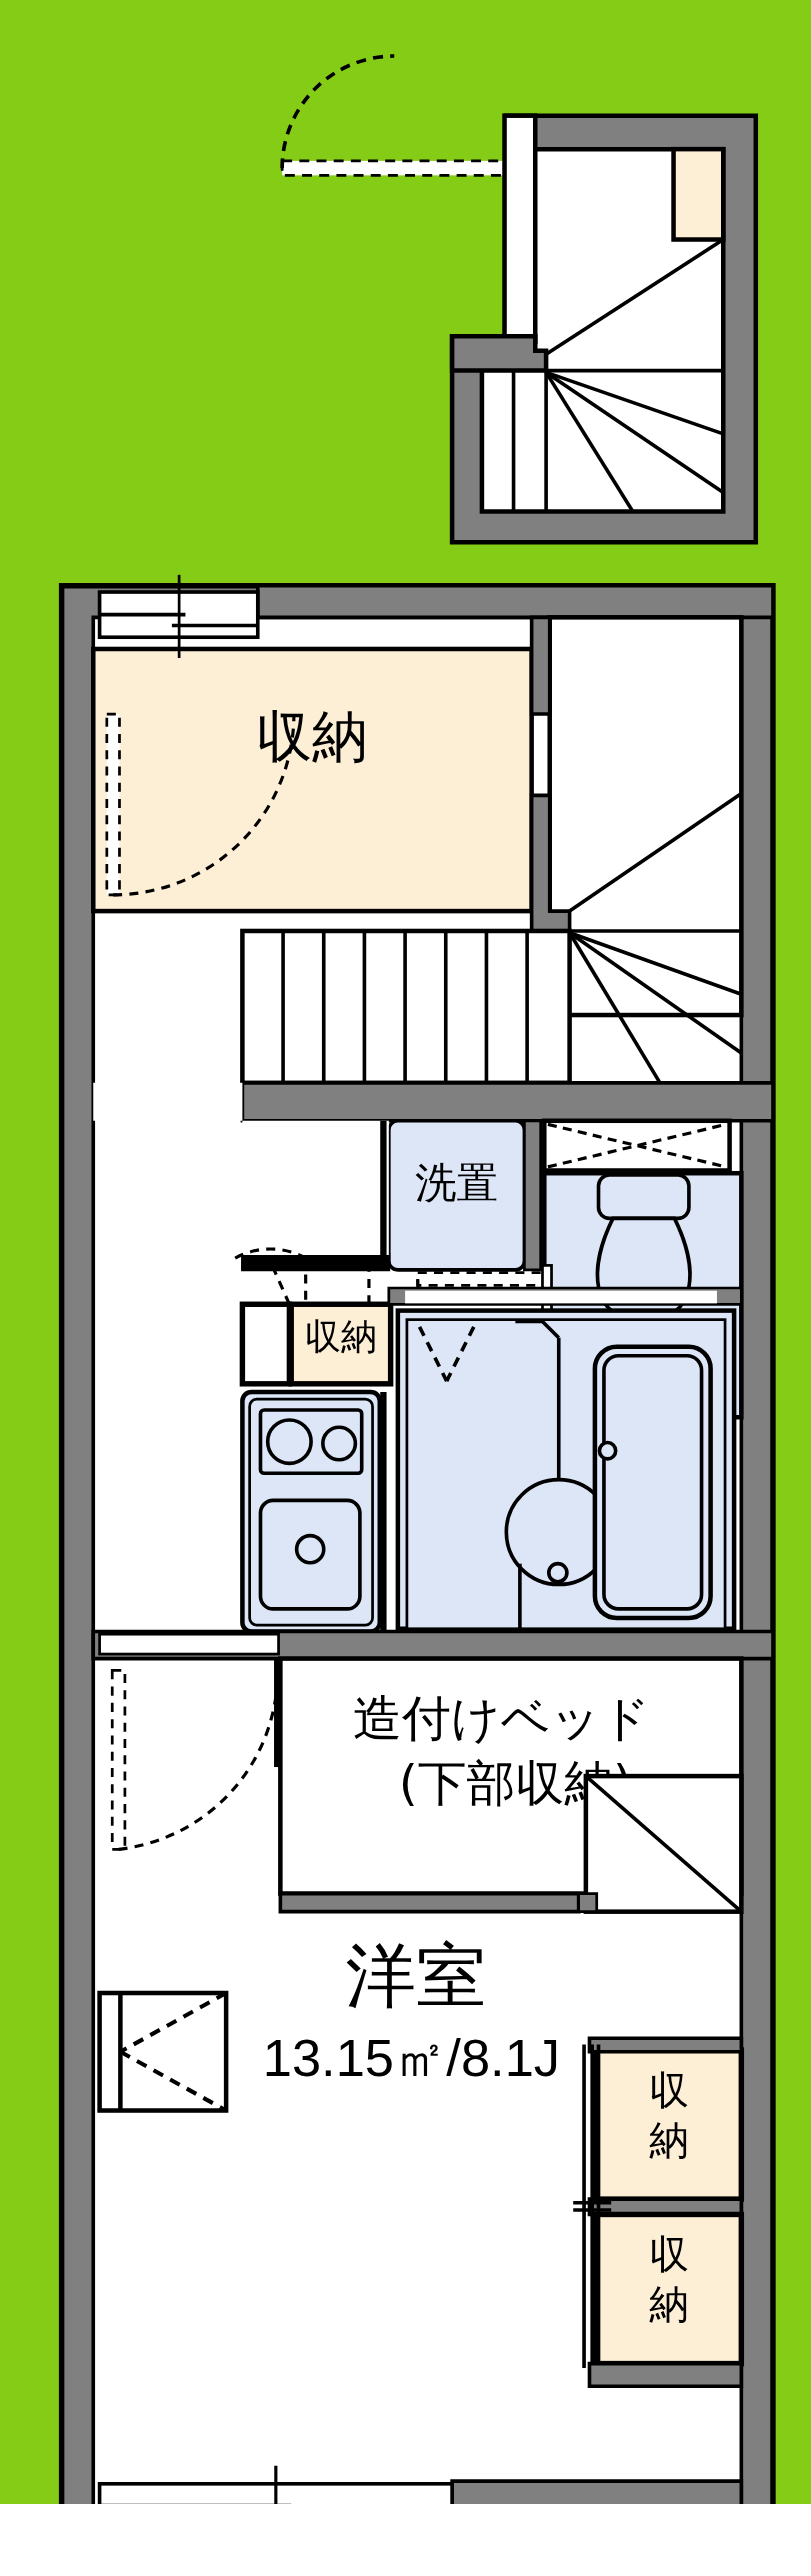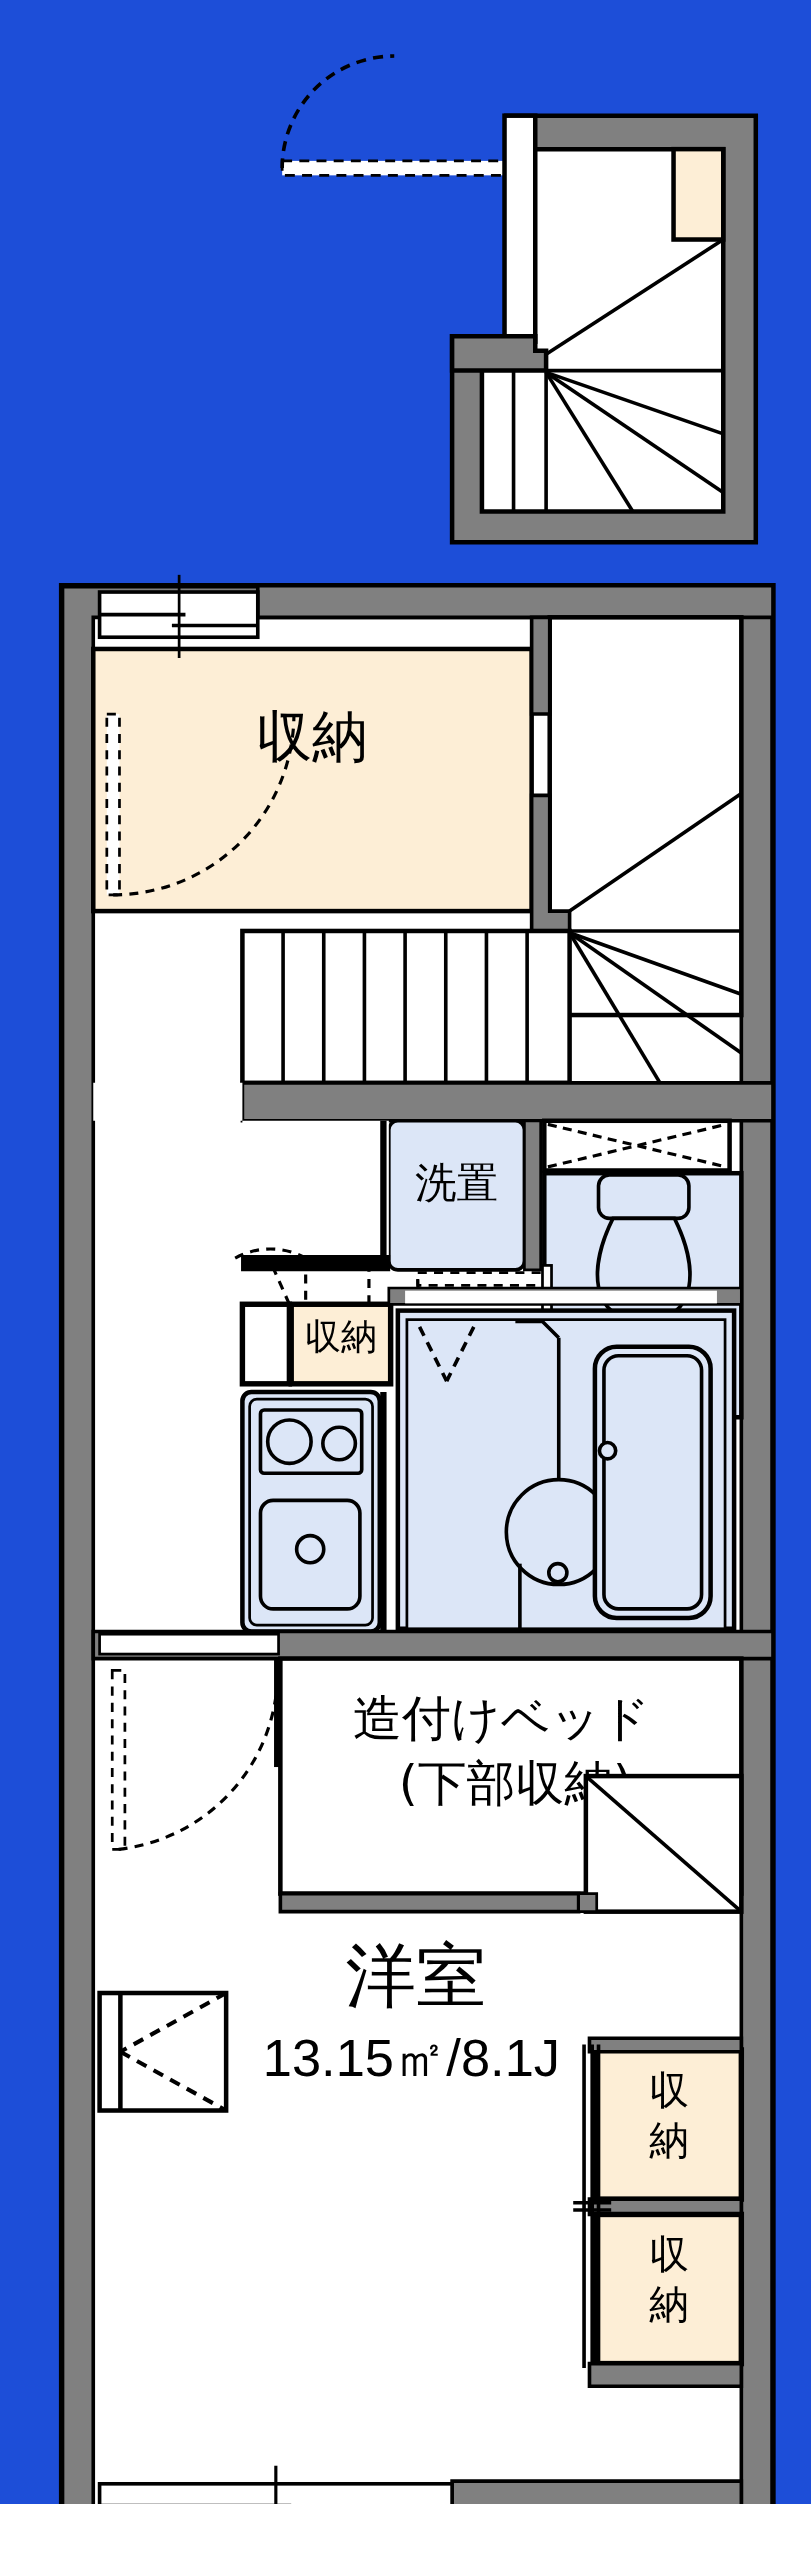--- a/index.html
+++ b/index.html
@@ -1,17 +1,17 @@
 <!DOCTYPE html>
 <html style="font-size:14.5px"><head>
 <meta charset="utf-8">
 <style>
   html,body{margin:0;padding:0;background:#ffffff;}
   body{width:812px;height:2576px;font-family:"Liberation Sans","DejaVu Sans",sans-serif;}
-  #stage{position:relative;width:812px;height:2504px;background:#1d4ed8;overflow:hidden;}
+  #stage{position:relative;width:812px;height:2504px;background:#84cc16;overflow:hidden;}
   #plan-svg{position:absolute;left:0;top:0;width:812px;height:2576px;}
   .jp{font-family:"DejaVu Sans","Liberation Sans",sans-serif;}
 </style>
 </head>
 <body>
 
 <div id="stage">
 
   <svg id="plan-svg" viewBox="0 0 898 2850" xmlns="http://www.w3.org/2000/svg">
 

